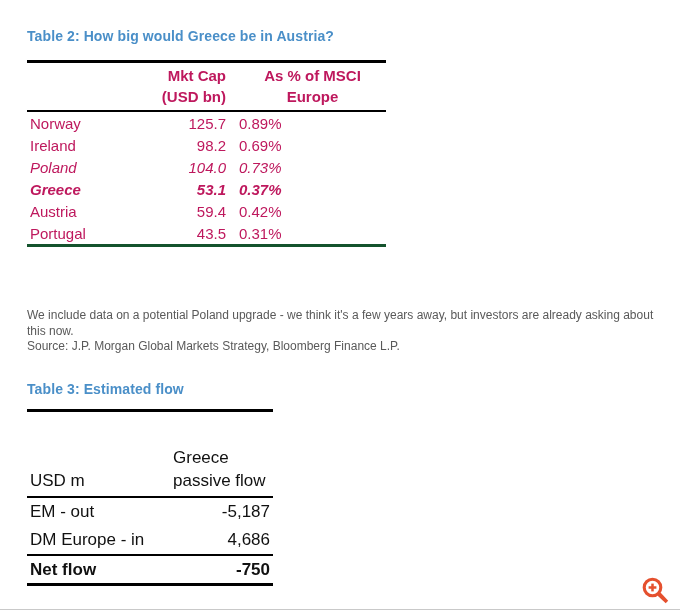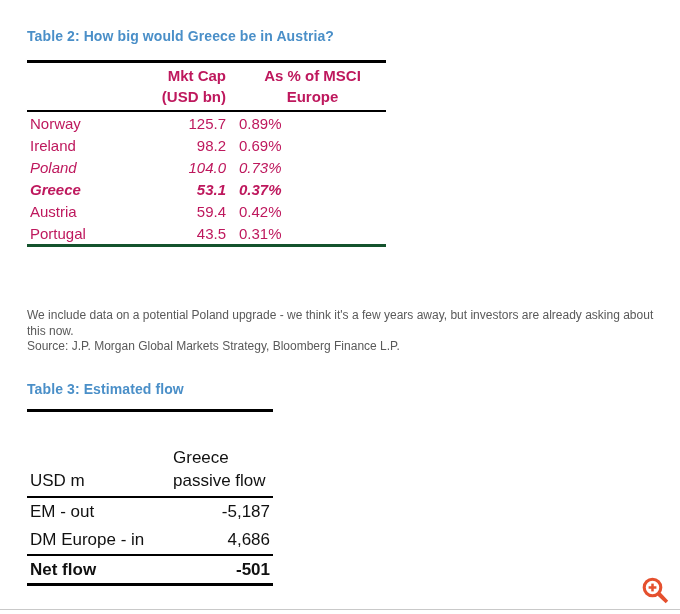--- a/index.html
+++ b/index.html
@@ -180,21 +180,21 @@
         <tr>
           <td class="lbl">EM - out</td>
           <td class="val">-5,187</td>
         </tr>
         <tr>
           <td class="lbl">DM Europe - in</td>
           <td class="val">4,686</td>
         </tr>
         <tr class="total">
           <td class="lbl">Net flow</td>
-          <td class="val">-501</td>
+          <td class="val">-750</td>
         </tr>
       </tbody>
     </table>
   </div>
 
   <button class="zoom-btn" aria-label="Zoom in">
     <svg width="30" height="30" viewBox="0 0 30 30">
       <circle cx="11.5" cy="11.5" r="8.3" fill="none" stroke="#e5502e" stroke-width="3.1"></circle>
       <line x1="7.6" y1="11.5" x2="15.4" y2="11.5" stroke="#e5502e" stroke-width="2.5"></line>
       <line x1="11.5" y1="7.6" x2="11.5" y2="15.4" stroke="#e5502e" stroke-width="2.5"></line>

